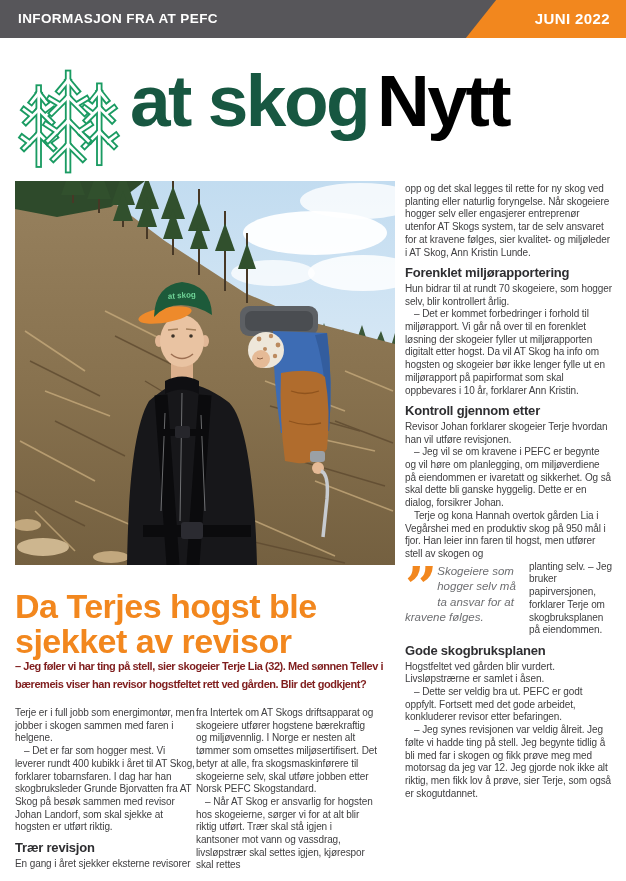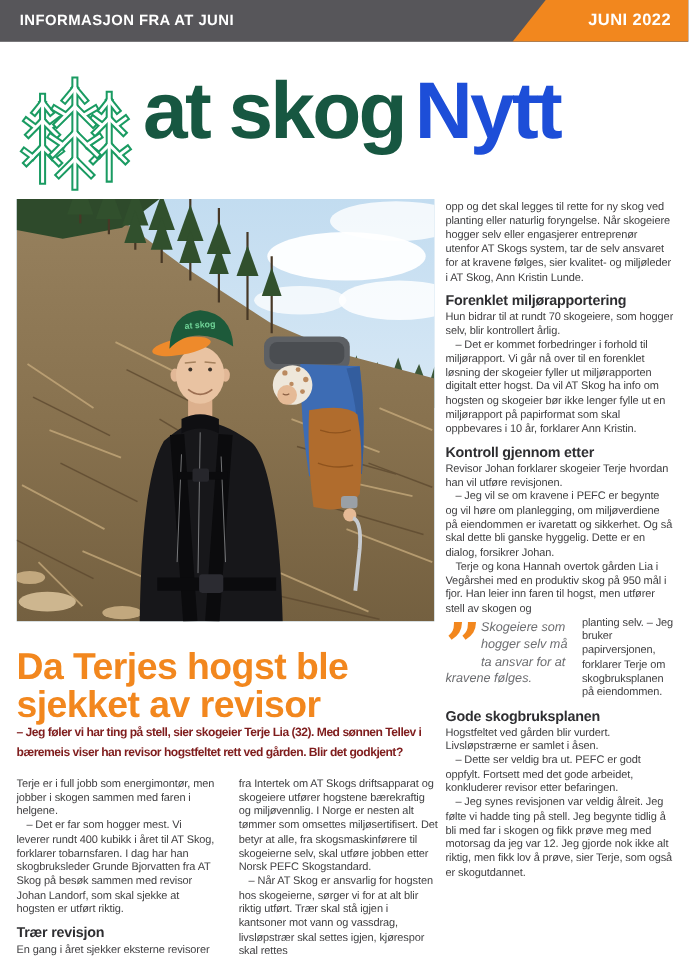--- a/index.html
+++ b/index.html
@@ -15,49 +15,49 @@
   .issue-wedge { position:absolute; right:0; top:0; width:232px; height:38px; background:#f2871e;
                  clip-path:polygon(31% 100%, 44% 0%, 100% 0%, 100% 100%); }
   .issue-label { position:absolute; right:16px; top:0; line-height:38px; color:#fff;
                  font-weight:bold; font-size:15px; letter-spacing:0.4px; }
   
   .logo-row { position:absolute; left:0; top:48px; width:626px; height:130px; }
   .tree-logo { position:absolute; left:13px; top:10px; }
   .brand-text { position:absolute; left:130px; top:-12px; font-weight:bold; font-size:73px;
                 letter-spacing:-2.5px; line-height:130px; white-space:nowrap; }
   .brand-main { color:#175741; }
-  .brand-suffix { color:#1d4ed8; margin-left:9px; }
+  .brand-suffix { color:#000000; margin-left:9px; }
   
   .hero { position:absolute; left:15px; top:181px; width:380px; height:384px; overflow:hidden; background:#c9dff0; }
   
   .headline { position:absolute; left:15px; top:566px; width:393px; color:#f2871e;
               font-size:34px; font-weight:bold; line-height:35px; letter-spacing:-0.5px; }
   .lead { position:absolute; left:15px; top:646px; width:393px; color:#7f1d1d;
           font-size:11px; font-weight:bold; line-height:18px; letter-spacing:-0.45px; }
   
   .bodytext { font-size:10px; line-height:12.7px; color:#414042; letter-spacing:-0.1px; }
   .bodytext p { margin:0; }
   .ind { text-indent:9px; }
   .subhead { font-size:13px; font-weight:bold; color:#2e2e31; margin:8px 0 3px; letter-spacing:-0.2px; clear:both; }
   .cols-left { position:absolute; left:15px; top:707px; width:384px; height:174px;
-               display:flex; gap:21px; overflow:hidden; }
+               display:flex; overflow:hidden; }
   .cols-left .col { width:181px; }
   .col-right { position:absolute; left:405px; top:183px; width:207px; height:696px; overflow:hidden; }
   
   .pullquote { float:left; width:116px; margin:3px 8px 0 0; font-style:italic;
                color:#6d6e71; font-size:11.5px; line-height:15.5px; letter-spacing:0; }
   .qmark { float:left; font-family:"DejaVu Serif", serif; font-style:normal; font-weight:bold;
            font-size:56px; line-height:46px; height:42px; color:#f2871e;
            letter-spacing:-5px; margin:0 5px 0 0; }
 </style>
 </head>
 <body>
 
 <div class="masthead">
-  <span class="kicker">INFORMASJON FRA AT JUNI</span>
+  <span class="kicker">INFORMASJON FRA AT PEFC</span>
   <div class="issue-wedge">
     <span class="issue-label">JUNI 2022</span>
   </div>
 </div>
 
 <div class="logo-row">
   <svg class="tree-logo" width="112" height="116" viewBox="0 0 122 122">
 
     <g fill="none" stroke-linecap="square">
 

